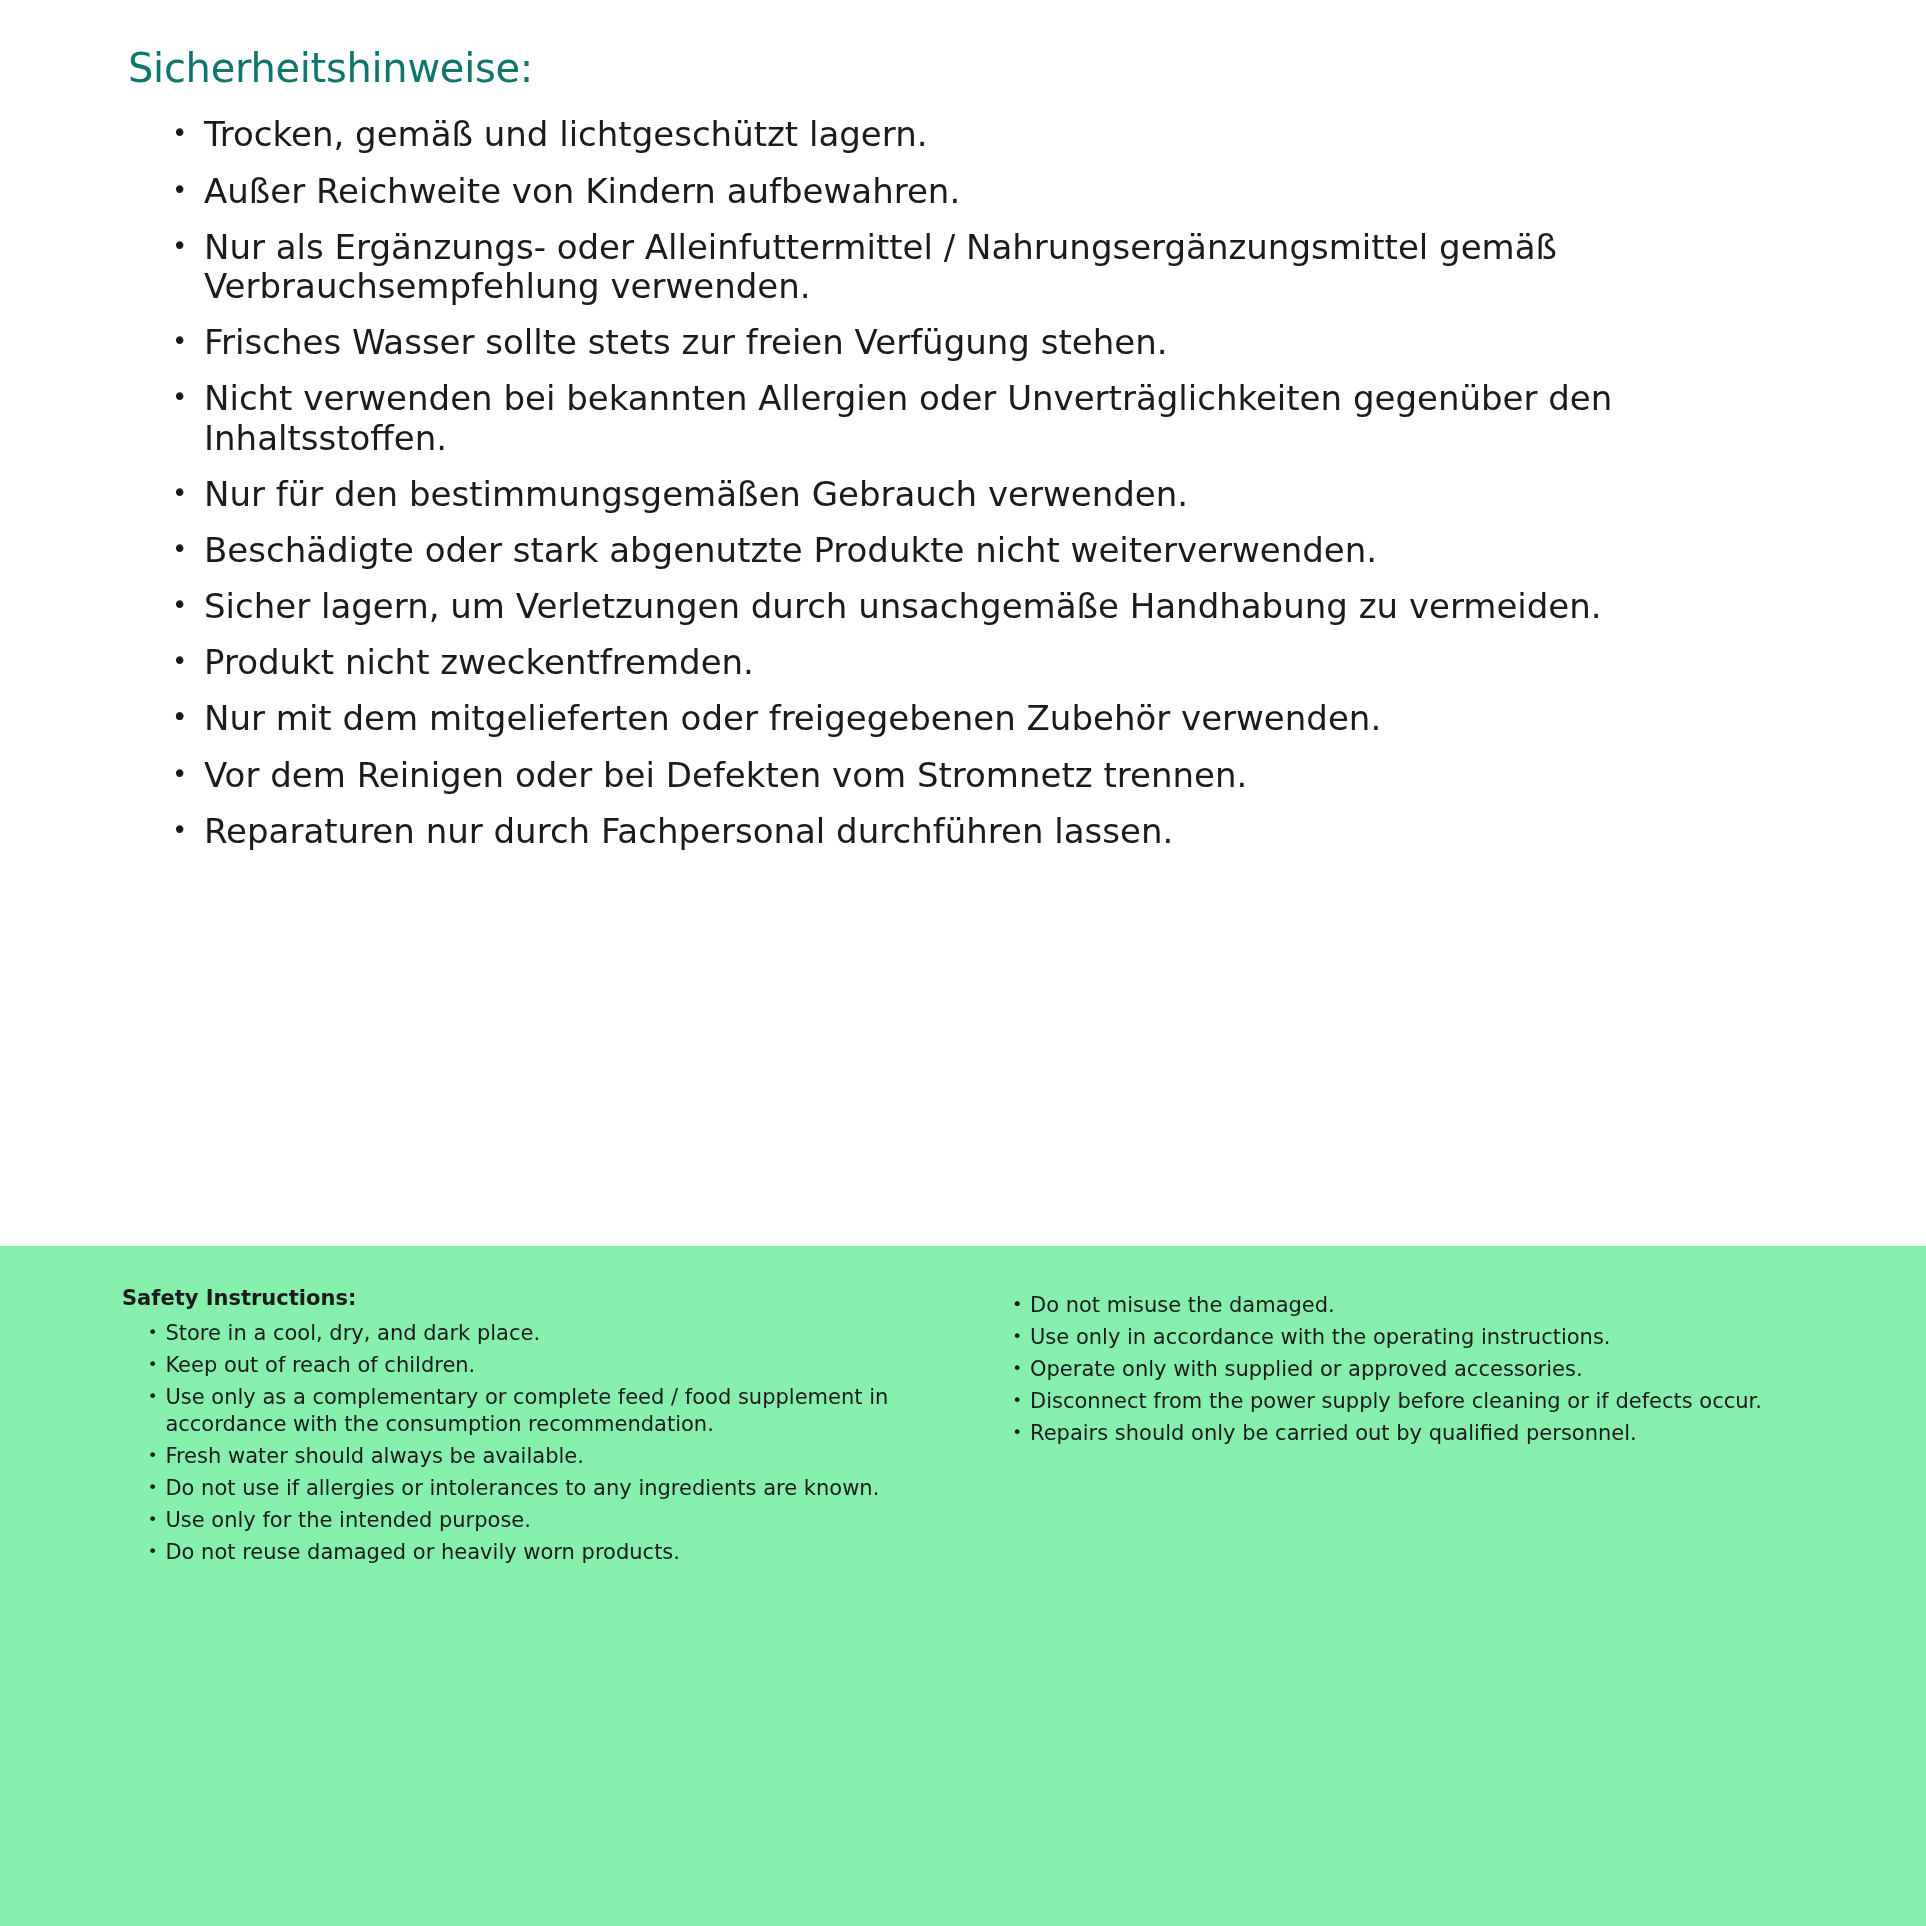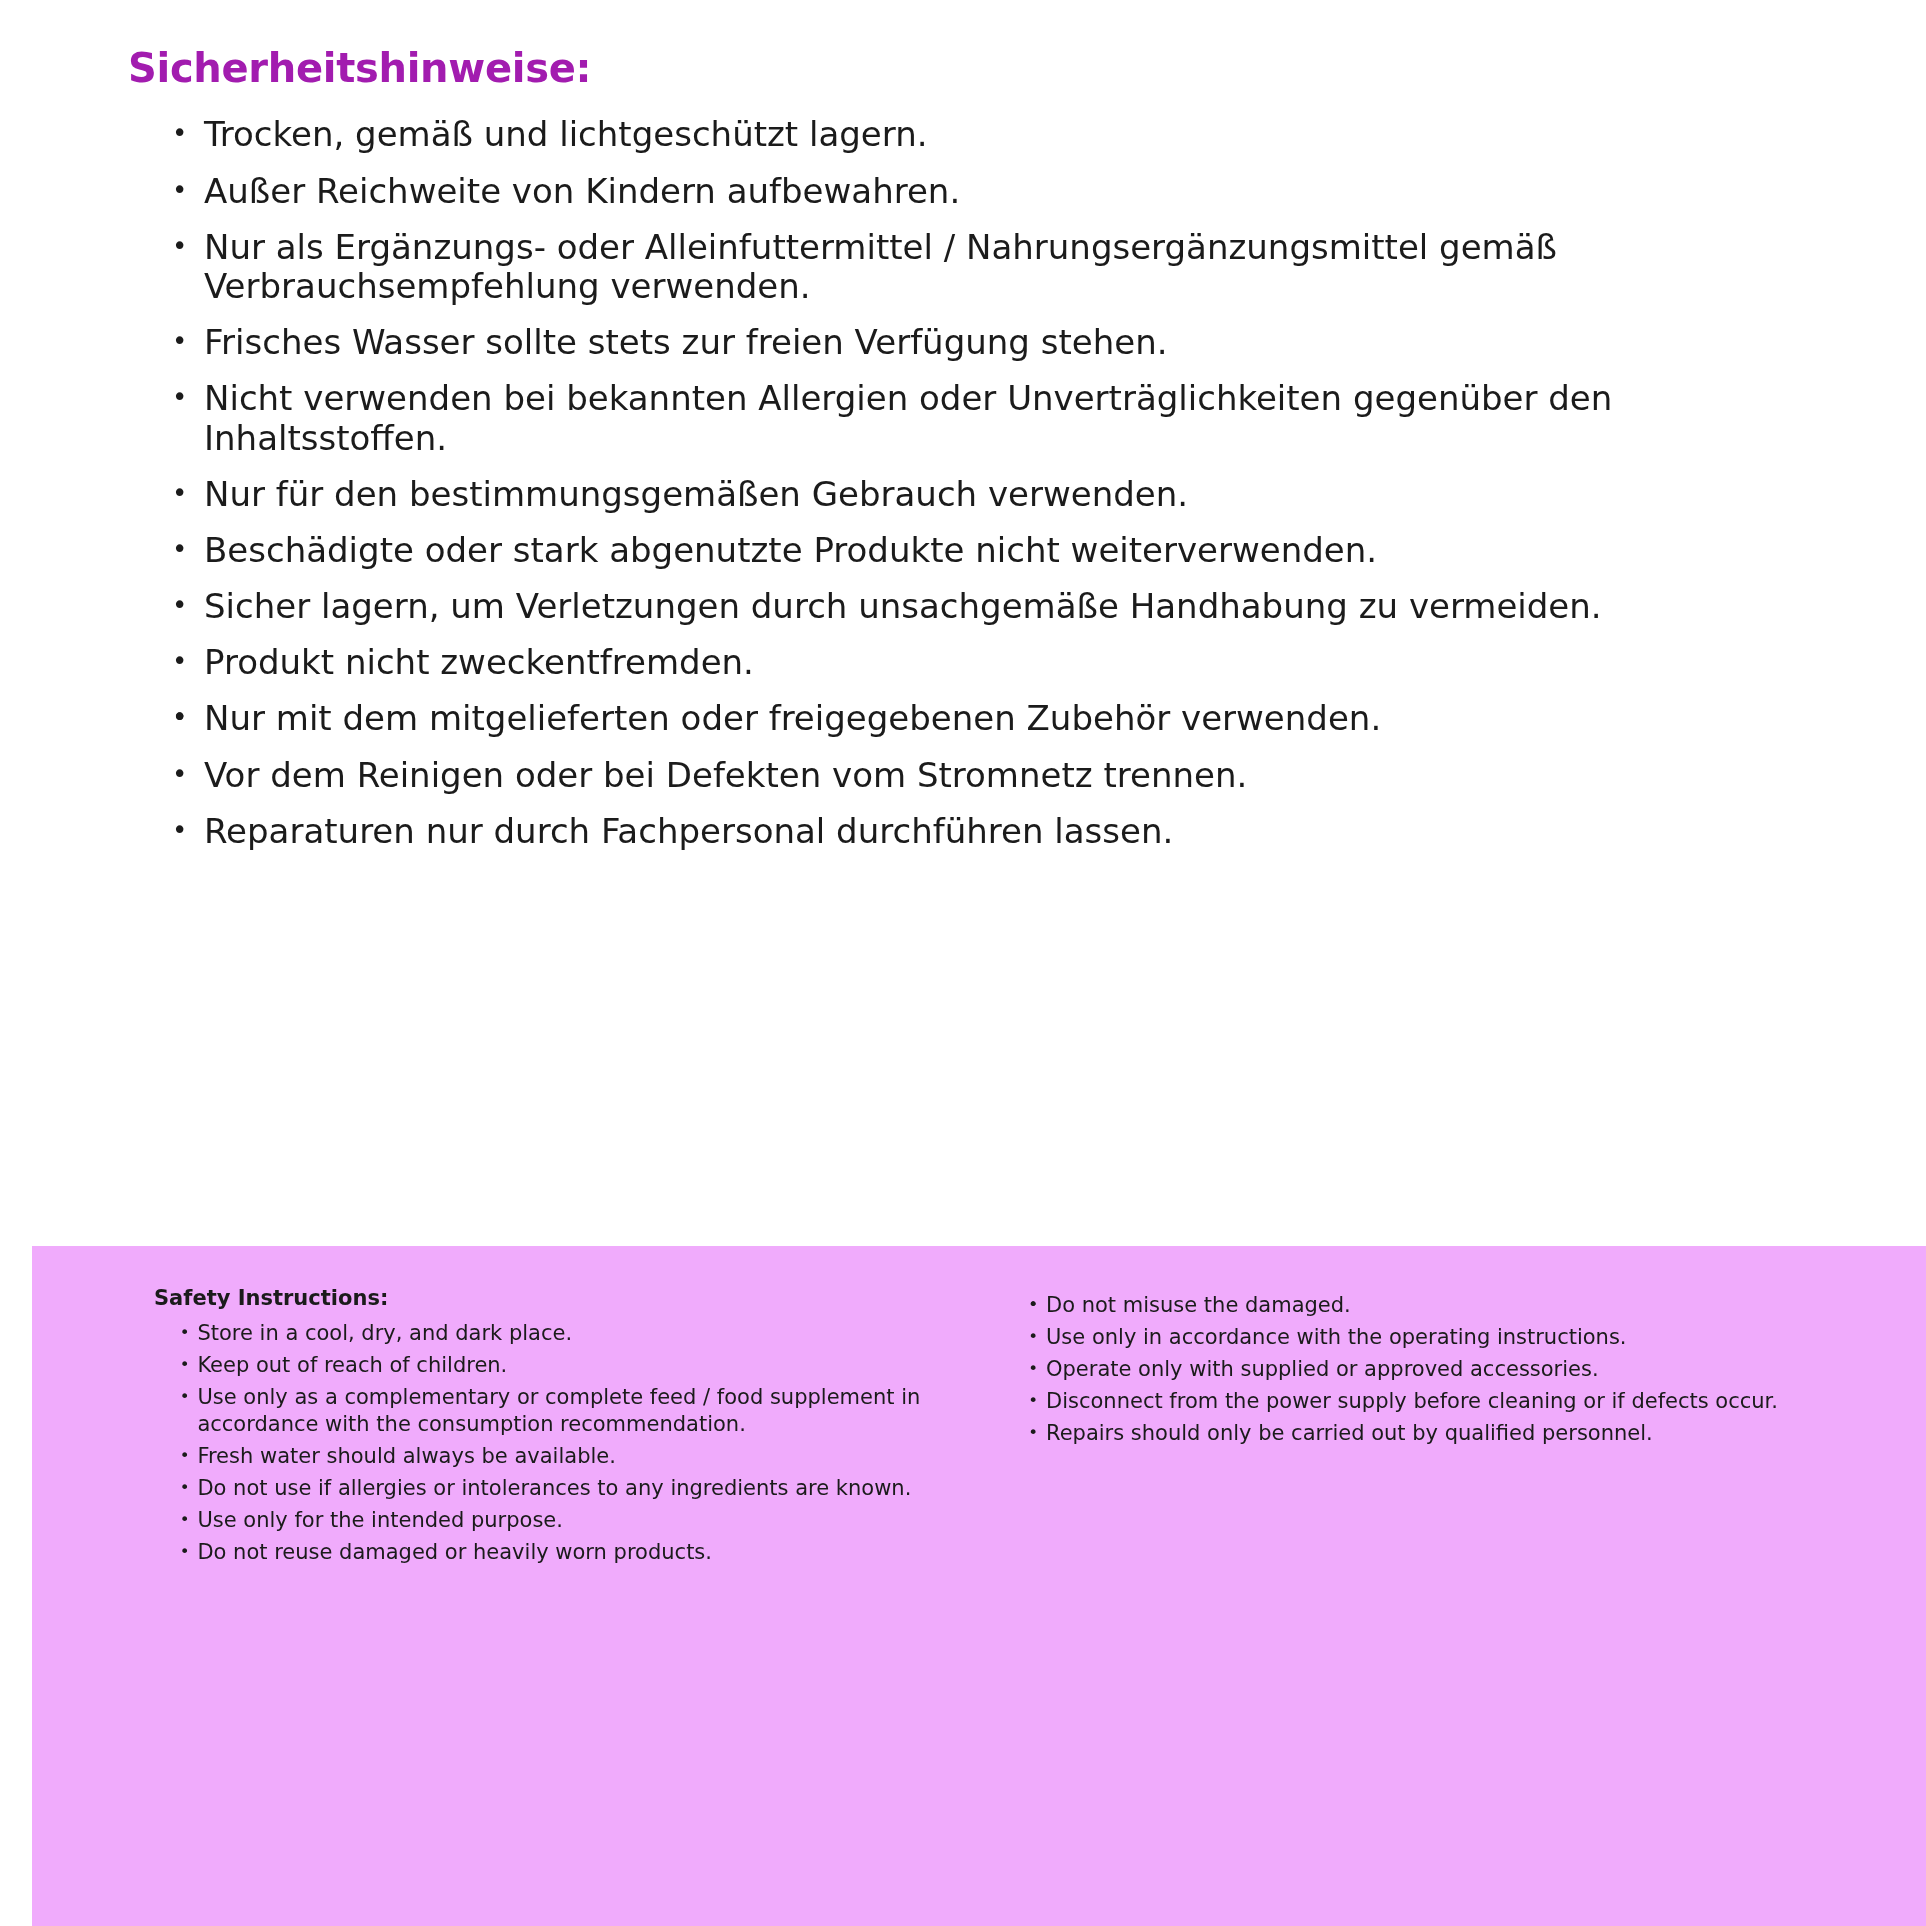--- a/index.html
+++ b/index.html
@@ -25,24 +25,24 @@
   
   .de-section {
     padding: 45px 77px 0 128px;
     background: #ffffff;
     flex: 0 0 auto;
     height: 1246px;
     box-sizing: border-box;
   }
   .de-title {
     font-size: 40px;
-    font-weight: bold;
+    font-weight: normal;
     letter-spacing: -0.3px;
     margin: 0 0 24.4px 0;
-    color: #a21caf;
+    color: #0f766e;
   }
   ul.de-list {
     list-style: none;
     margin: 0;
     padding: 0 0 0 39px;
   }
   ul.de-list li {
     position: relative;
     font-size: 34px;
     line-height: 1.16;
@@ -54,27 +54,26 @@
   ul.de-list li .bullet {
     position: absolute;
     left: 5.1px;
     top: 0;
     font-size: 26px;
     line-height: 1.45;
   }
 
   
   .en-section {
-    background: #f0abfc;
+    background: #86efac;
     flex: 1 1 auto;
     padding: 40px 71px 26px 122px;
     box-sizing: border-box;
     display: flex;
     gap: 45px;
-    margin-left: 32px;
   }
   .en-col {
     flex: 1 1 50%;
     box-sizing: border-box;
   }
   .en-col.left {
     max-width: 854px;
   }
   .en-title {
     font-size: 21px;

